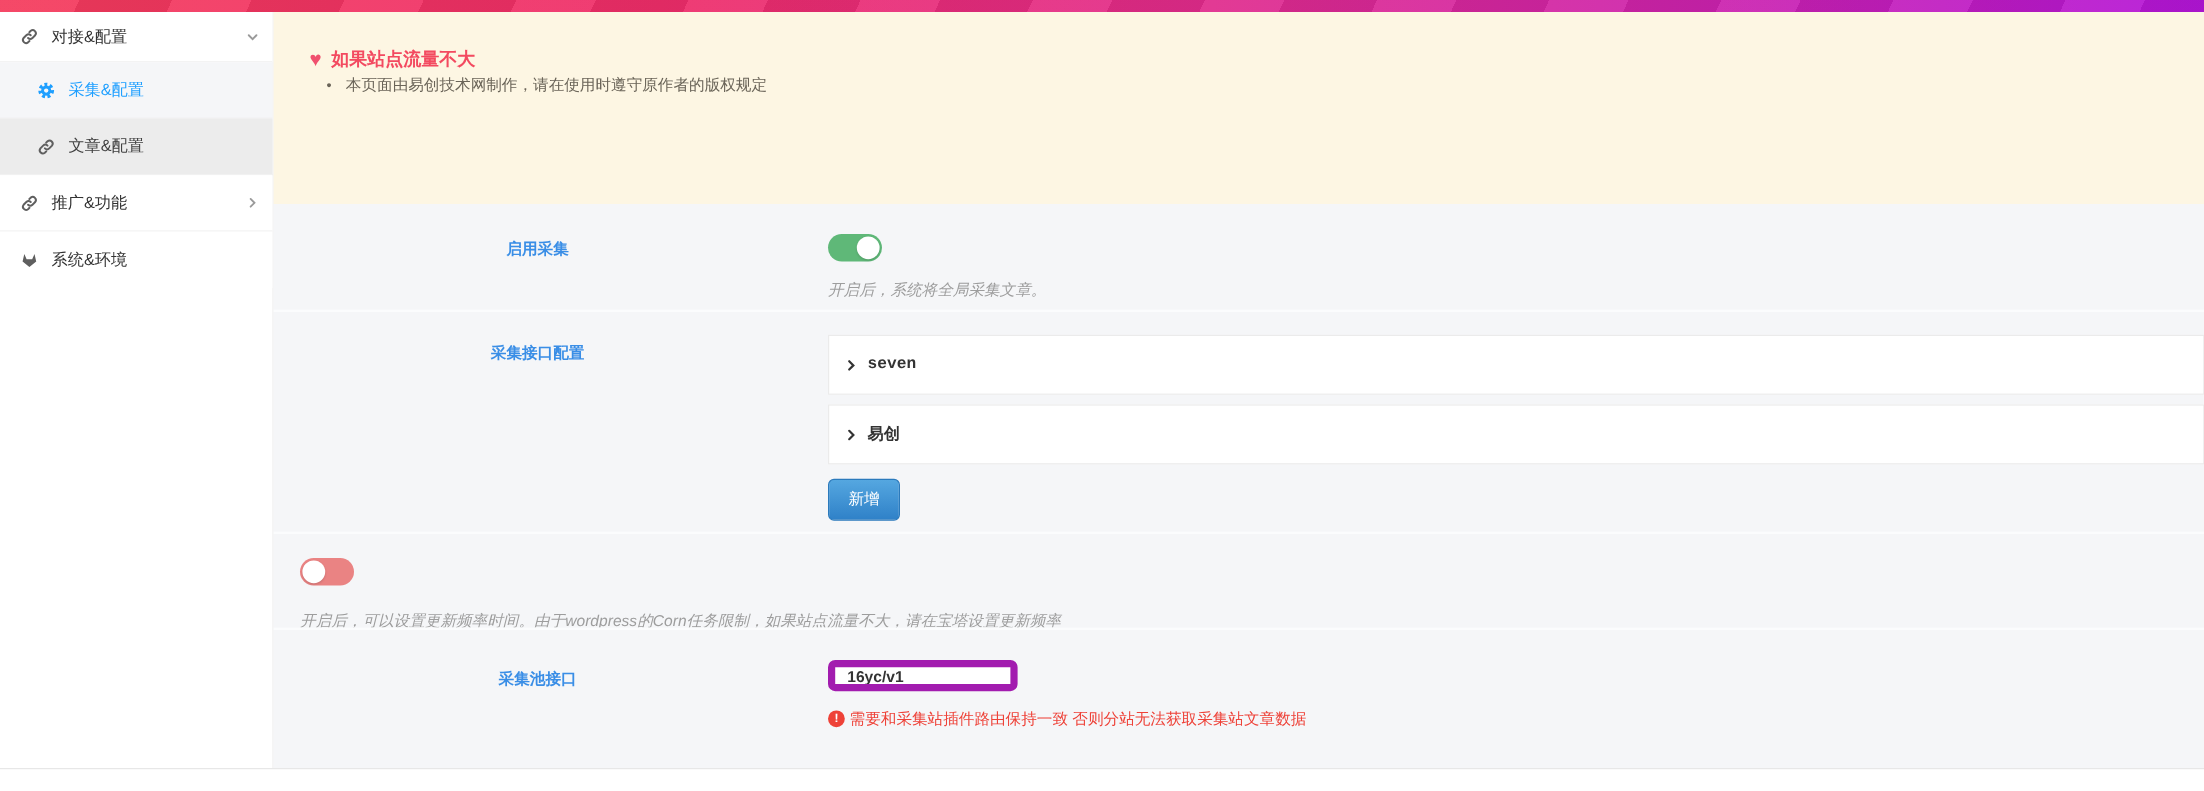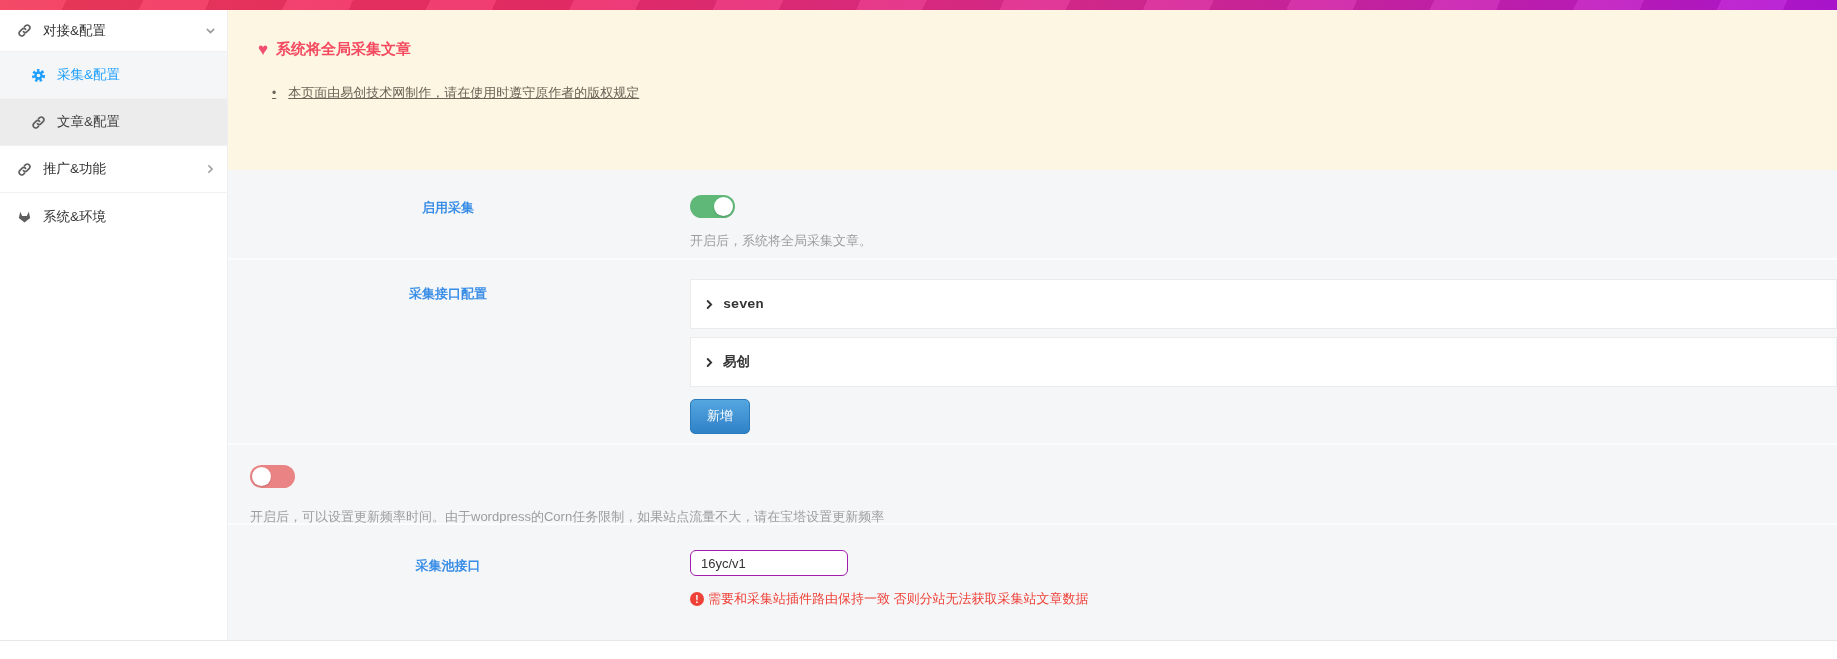--- a/index.html
+++ b/index.html
@@ -23,53 +23,53 @@
   .side-item.noline { border-bottom:none; }
   .side-icon { width:15px; height:15px; margin-right:11px; color:#5f5f5f; flex:none; display:inline-flex; }
   .side-item.active .side-icon { color:#1E9FFF; }
   .side-chevron { position:absolute; right:11px; top:50%; transform:translateY(-50%);
     color:#9a9a9a; width:11px; height:11px; }
   
   .main { flex:1; display:flex; flex-direction:column; min-width:0; }
   .notice { height:160px; background:#fdf6e3; padding:30px 20px 0 30px; flex:none; }
   .notice-title { display:flex; align-items:center; font-size:15px; font-weight:bold; color:#f34a60; }
   .heart { font-size:17px; margin-right:8px; color:#f0506e; line-height:1; }
-  .notice-body { margin-top:25px; font-size:13px; color:#6a6458; padding-left:14px;text-decoration:underline; }
+  .notice-body { margin-top:3px; font-size:13px; color:#6a6458; padding-left:14px; }
   .notice-body .dot { margin-right:12px; color:#6a6458; font-size:12px; }
   .formarea { flex:1; background:#f5f6f8; display:flex; flex-direction:column; min-height:0; }
   .section { overflow:hidden; }
   .section + .section { border-top:2px solid #fbfcfd; }
   .s1 { height:88px; padding-top:25px; }
   .s2 { height:185px; padding-top:19px; }
   .s3 { height:80px; padding-top:20px; }
   .s4 { height:117px; padding-top:25px; }
   .form-row { display:flex; align-items:flex-start; }
   .form-label { width:440px; flex:none; text-align:center; font-size:13px; font-weight:bold; color:#3a8ee6; }
   .form-ctrl { margin-left:22px; flex:1; min-width:0; }
   .pt4 { padding-top:4px; } .pt6 { padding-top:6px; } .pt7 { padding-top:7px; }
-  .helper { font-size:13px; color:#9d9d9d; margin-top:10px; }
+  .helper { font-size:13px; color:#9d9d9d; margin-top:10px;font-style:italic; }
   .helper.mt16 { margin-top:16px; }
   
   .toggle { width:45px; height:23px; border-radius:12px; position:relative; cursor:pointer; display:inline-block; }
   .toggle.on { background:#5FB878; }
   .toggle.off { background:#ea8383; }
   .toggle .knob { position:absolute; top:2px; width:19px; height:19px; border-radius:50%; background:#fff;
     box-shadow:0 1px 2px rgba(0,0,0,.15); }
   .toggle.on .knob { right:2px; }
   .toggle.off .knob { left:2px; }
   
   .panel { background:#fff; border:1px solid #ebebeb; height:50px; display:flex; align-items:center;
     padding-left:13px; margin-bottom:8px; cursor:pointer; }
   .panel-chev { width:11px; height:11px; color:#333; margin-right:8px; flex:none; display:inline-flex; }
   .panel-title { font-size:13.5px; font-weight:bold; color:#333;font-family:Liberation Mono, monospace; }
   .btn-add { display:inline-block; margin-top:4px; padding:7px 16px 8px; font-size:13px; color:#fff;
     background:linear-gradient(#55a7e0,#2f81c8); border:1px solid #2b7abc; border-radius:5px; cursor:pointer; }
   
-  .text-input { width:158px; height:26px; border:1px solid #a21caf; border-radius:6px; background:#fff;
-    font-size:13px; color:#333; padding:0 10px; outline:none; font-family:"Liberation Sans",sans-serif; }
+  .text-input { width:158px; height:26px; border:6px solid #a21caf; border-radius:6px; background:#fff;
+    font-size:13px; color:#333; padding:0 10px; outline:none; font-family:"Liberation Sans",sans-serif;font-weight:bold; }
   .warning { margin-top:14px; display:flex; align-items:center; font-size:13px; color:#ee4238; }
   .warn-icon { width:14px; height:14px; border-radius:50%; background:#ee4238; color:#fff; font-size:10px;
     font-weight:bold; display:inline-flex; align-items:center; justify-content:center; margin-right:4px; flex:none; }
   .bottom-strip { height:19px; background:#fff; border-top:1px solid #e7e7e7; }
   svg { display:block; width:100%; height:100%; }
 </style>
 </head>
 <body>
 
 <div class="topbar"></div>
@@ -138,21 +138,21 @@
       <span>系统&amp;环境</span>
     </div>
 
   </div>
 
   <div class="main">
 
     <div class="notice">
       <div class="notice-title">
         <span class="heart">♥</span>
-        <span>系统将全局采集文章</span>
+        <span>如果站点流量不大</span>
       </div>
       <div class="notice-body">
         <span class="dot">•</span><span>本页面由易创技术网制作，请在使用时遵守原作者的版权规定</span>
       </div>
     </div>
 
     <div class="formarea">
 
       <div class="section s1">
         <div class="form-row">

